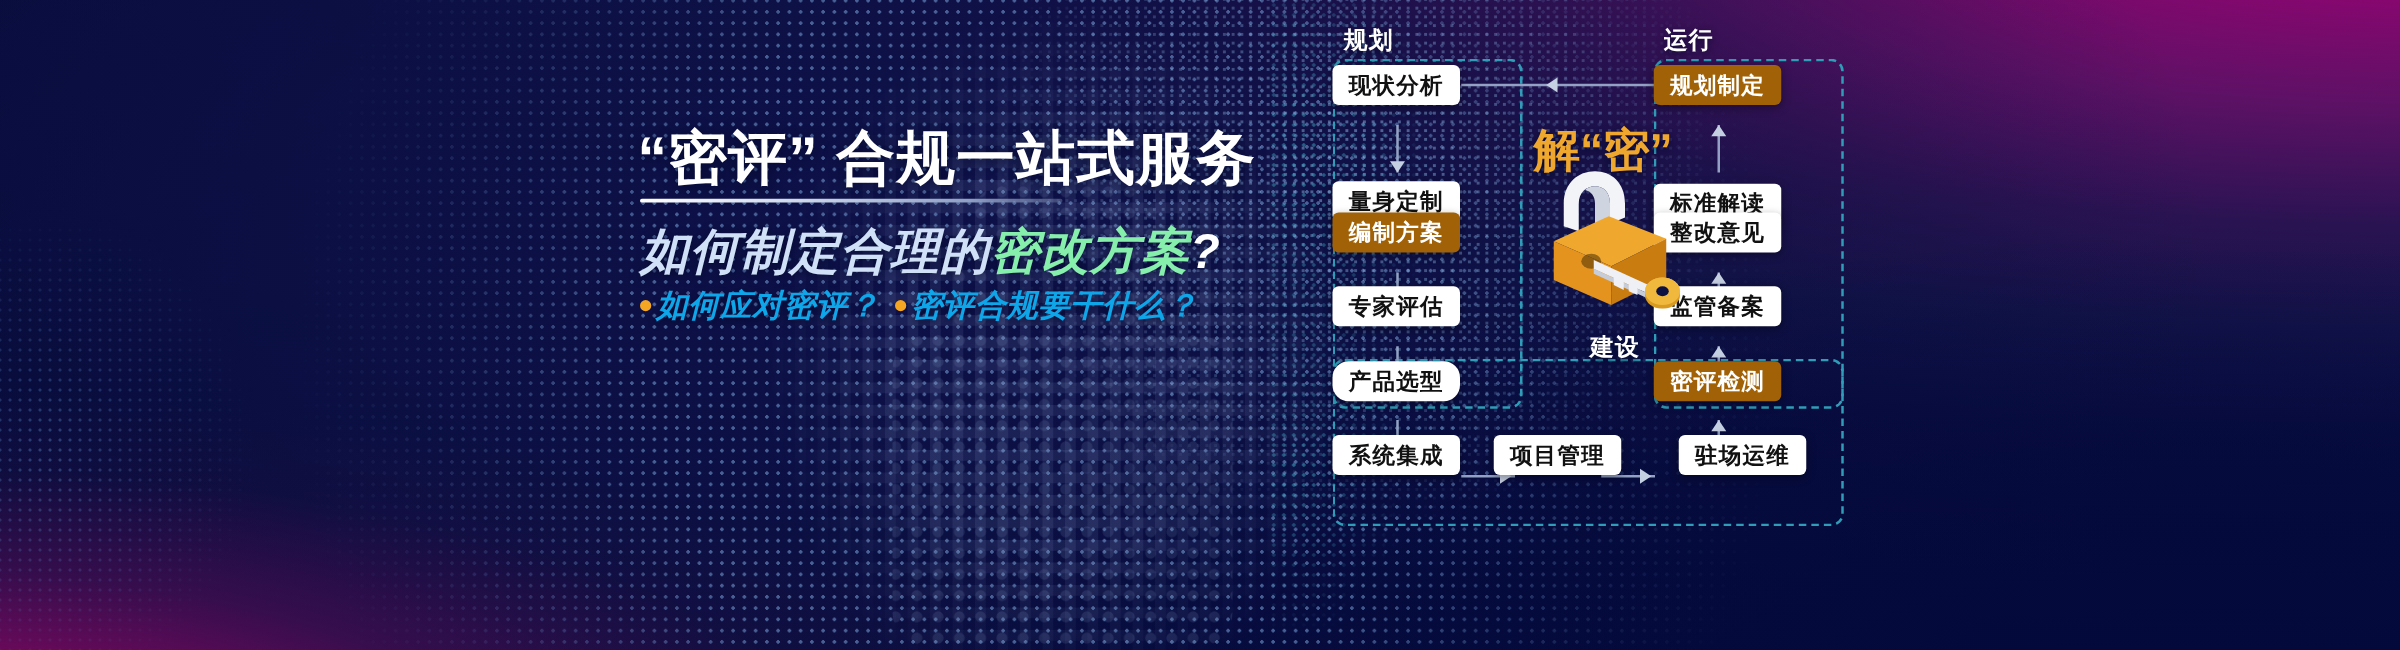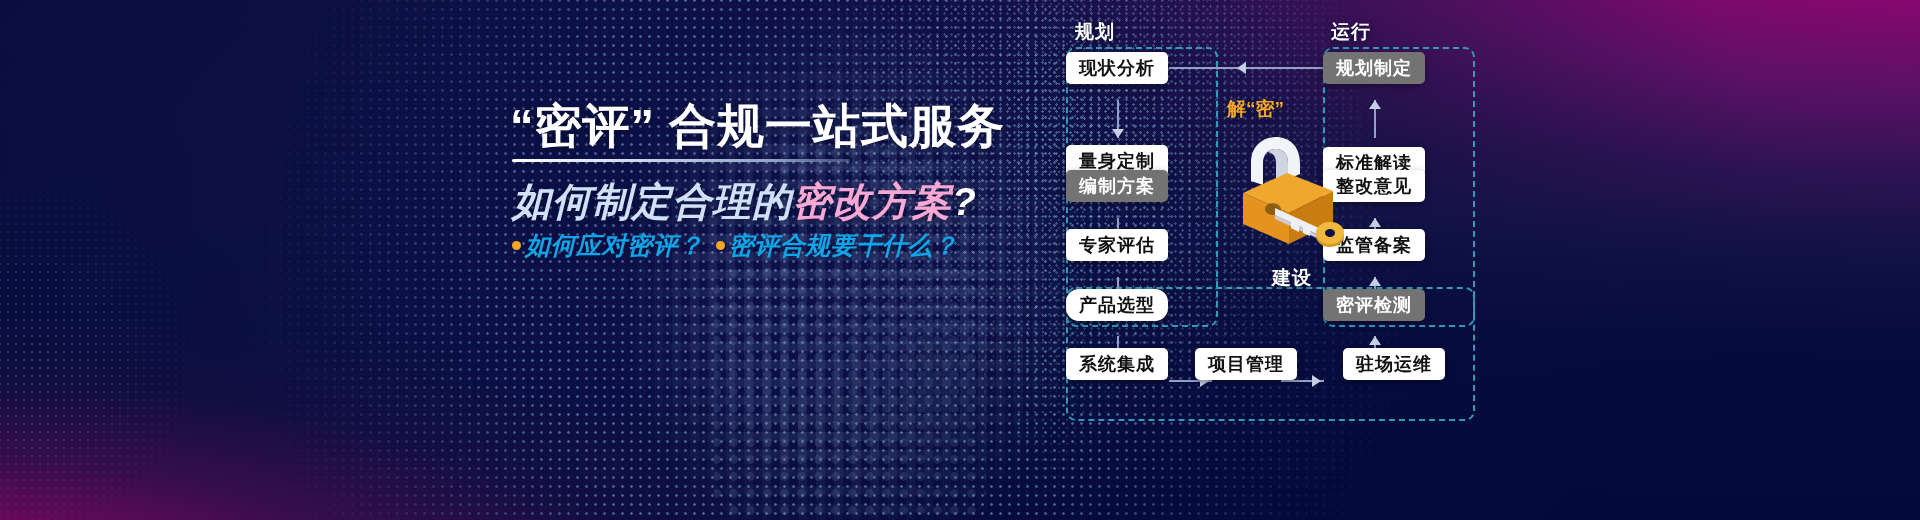--- a/index.html
+++ b/index.html
@@ -110,21 +110,21 @@
     border-radius: 2px;
   }
 
   .subline {
     position: absolute; left: 512px; top: 176px;
     font-size: 39px; line-height: 52px; font-weight: bold;
     font-style: italic;
     color: #cfe0f7; letter-spacing: 1px; white-space: nowrap;
     text-shadow: 0 2px 8px rgba(4,8,40,0.7);
   }
-  .subline .accent { color: #f9a8d4; margin-top: 17px; }
+  .subline .accent { color: #86efac; margin-top: 17px; }
   .subline .qmark  { color: #ffffff; }
 
   .bullets {
     position: absolute; left: 512px; top: 228px;
     font-size: 25px; line-height: 34px; font-weight: bold;
     font-style: italic;
     color: #0ea5e9; letter-spacing: 0.5px; white-space: nowrap;
     text-shadow: 0 1px 6px rgba(4,8,40,0.7);
   }
   .bullets .dot {
@@ -160,39 +160,39 @@
   .node {
     position: absolute;
     width: 102px; height: 32px;
     display: flex; align-items: center; justify-content: center;
     font-size: 18px; font-weight: bold; letter-spacing: 1px;
     border-radius: 5px;
     background: #ffffff; color: #111111;
     box-shadow: 0 2px 7px rgba(0,0,0,0.35);
     white-space: nowrap;
   }
-  .node.green { background: #737373; color: #ffffff; }
+  .node.green { background: #a16207; color: #ffffff; }
 
   
   .ln { position: absolute; background: #93a2c4; }
   .ln.v { width: 2px; }
   .ln.h { height: 2px; }
 
   
   .ar { position: absolute; width: 0; height: 0; }
   .ar.down  { border-left: 6px solid transparent; border-right: 6px solid transparent; border-top: 9px solid #c5cfe2; }
   .ar.up    { border-left: 6px solid transparent; border-right: 6px solid transparent; border-bottom: 9px solid #c5cfe2; }
   .ar.left  { border-top: 6px solid transparent; border-bottom: 6px solid transparent; border-right: 9px solid #c5cfe2; }
   .ar.right { border-top: 6px solid transparent; border-bottom: 6px solid transparent; border-left: 9px solid #c5cfe2; }
 
   
   .lock-cap {
     position: absolute; left: 172px; top: 96px; width: 110px;
     text-align: left;
-    font-size: 19px; font-weight: bold; color: #f0a72e;
+    font-size: 37px; font-weight: bold; color: #f0a72e;
     letter-spacing: 0px; white-space: nowrap;
     text-shadow: 0 2px 7px rgba(4,8,40,0.8);
   }
   .lock-art { position: absolute; left: 170px; top: 132px; width: 124px; height: 115px; }
 </style>
 </head>
 <body>
 
 <div id="banner">
 

